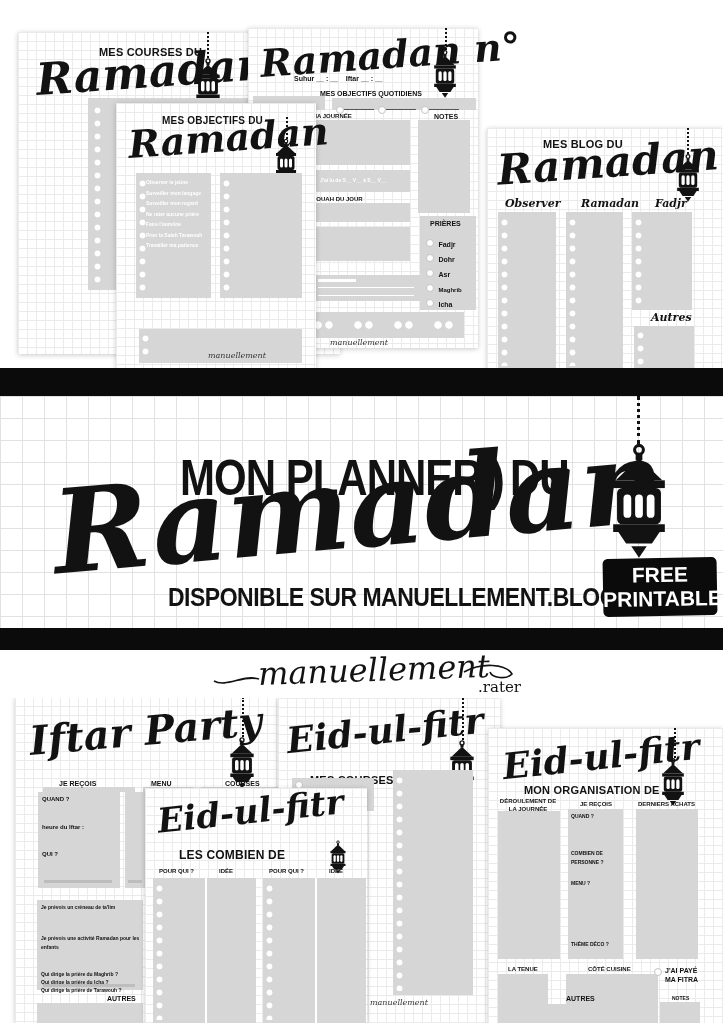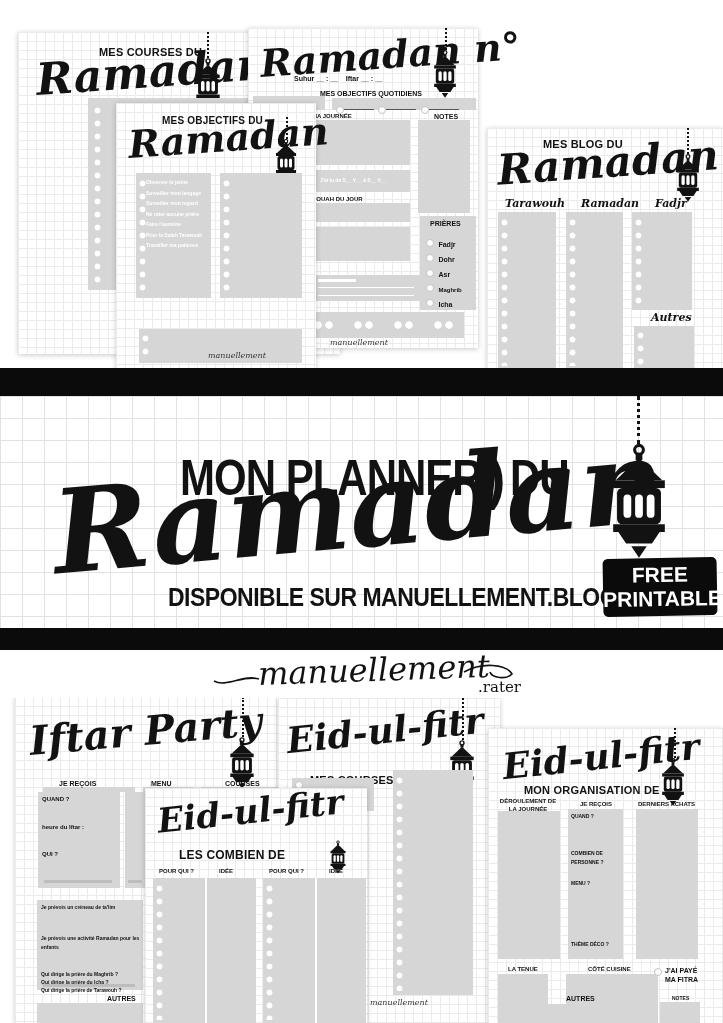--- a/index.html
+++ b/index.html
@@ -143,21 +143,21 @@
     <div class="abs sig" style="left:92px;top:248px;">manuellement</div>
   </div>
 
   <div class="page" style="left:487px;top:128px;width:236px;height:242px;z-index:1;">
     <div class="abs eyebrow" style="left:56px;top:10px;font-size:11px;">MES BLOG DU</div>
     <div class="abs script" style="left:10px;top:14px;font-size:42px;transform:rotate(-4deg);">Ramadan</div>
     <div class="chain" style="left:200px;top:0;height:26px;"></div>
     <svg class="abs lantern" style="left:188px;top:26px;" width="26" height="48">
         <use href="#lantern"></use>
       </svg>
-    <div class="abs script" style="left:18px;top:70px;font-size:11px;">Tarawouh</div>
+    <div class="abs script" style="left:18px;top:70px;font-size:11px;">Observer</div>
     <div class="abs script" style="left:94px;top:70px;font-size:11px;">Ramadan</div>
     <div class="abs script" style="left:168px;top:70px;font-size:11px;">Fadjr</div>
     <div class="panel" style="left:11px;top:84px;width:58px;height:158px;"></div>
     <div class="dots" style="left:12px;top:88px;height:150px;"></div>
     <div class="panel" style="left:79px;top:84px;width:57px;height:158px;"></div>
     <div class="dots" style="left:80px;top:88px;height:150px;"></div>
     <div class="panel" style="left:145px;top:84px;width:60px;height:98px;"></div>
     <div class="dots" style="left:146px;top:88px;height:90px;"></div>
     <div class="abs script" style="left:164px;top:184px;font-size:11px;">Autres</div>
     <div class="panel" style="left:147px;top:198px;width:60px;height:44px;"></div>

